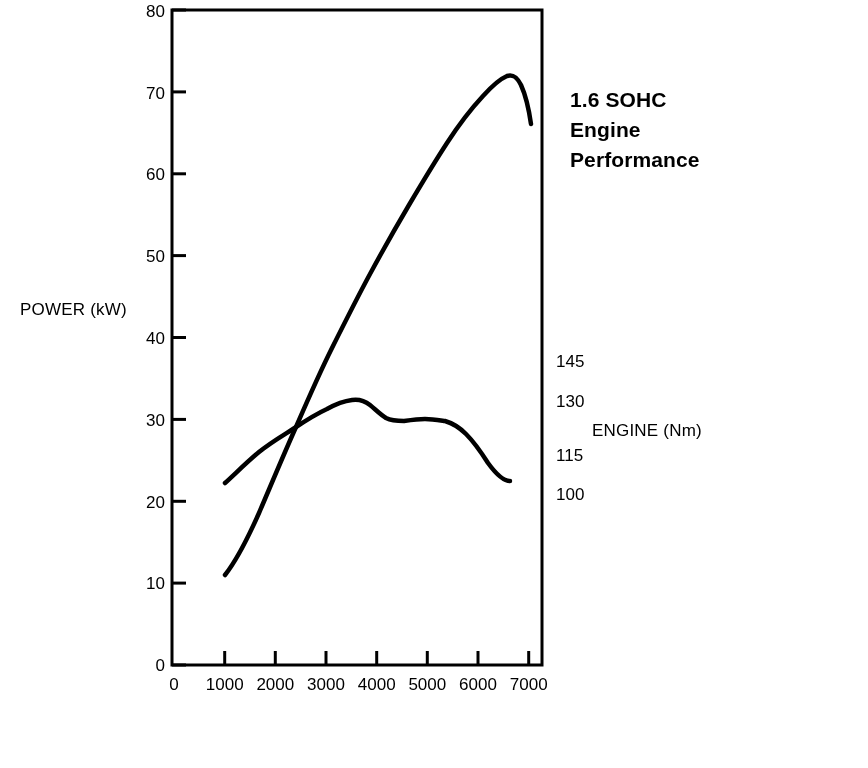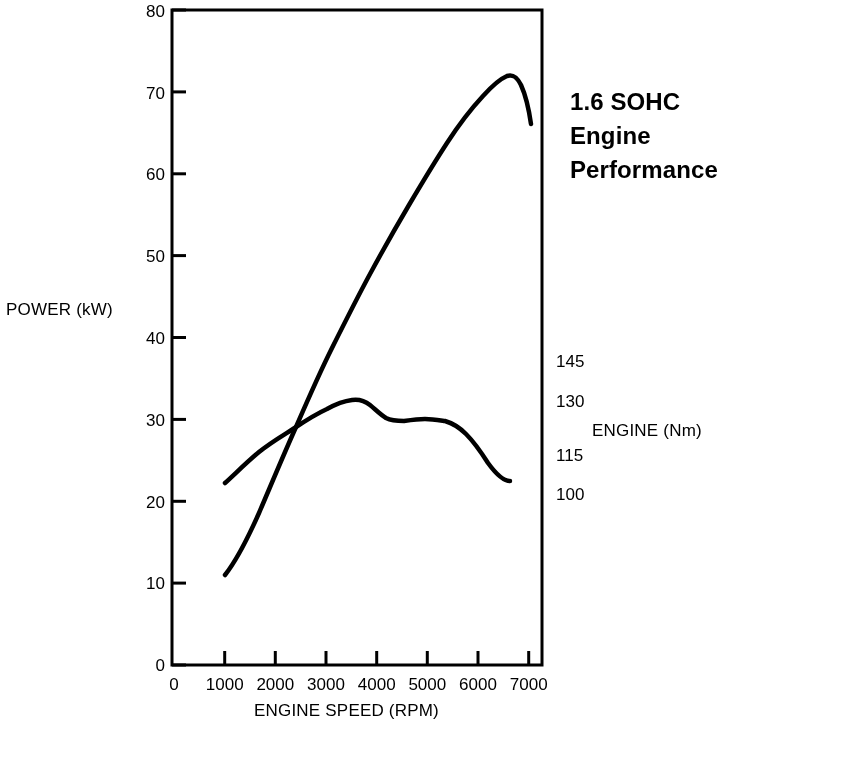--- a/index.html
+++ b/index.html
@@ -28,36 +28,36 @@
     top: 0;
   }
   .axis-title {
     position: absolute;
     font-size: 17px;
     font-weight: normal;
     white-space: nowrap;
     letter-spacing: 0.2px;
   }
   #power-label {
-    left: 6px;
+    left: 20px;
     top: 300px;
   }
   #torque-label {
     left: 592px;
     top: 421px;
   }
   #xaxis-label {
     left: 254px;
     top: 701px;
   }
   #chart-title {
     position: absolute;
     left: 570px;
     top: 85px;
-    font-size: 24px;
+    font-size: 21px;
     font-weight: bold;
     line-height: 1.42;
     white-space: pre-line;
     letter-spacing: 0.1px;
   }
 </style>
 </head>
 <body>
 
 <div id="stage">
@@ -135,19 +135,18 @@
                C 392,421 398,421 404,421 C 411,420 418,419 425,419
                C 432,419 438,420 445,421 C 452,423 459,427 466,434
                C 474,442 481,452 488,463 C 496,474 503,481 510,481" fill="none" stroke="#000000" stroke-width="4.5" stroke-linecap="round"></path>
     </g>
   </svg>
 
   <div class="axis-title" id="power-label">POWER (kW)</div>
 
   <div class="axis-title" id="torque-label">ENGINE (Nm)</div>
 
-  <div class="axis-title" id="xaxis-label">ENGINE SPEED (RPM)</div>
 
   <div id="chart-title">1.6 SOHC
 Engine
 Performance</div>
 
 </div>
 
 </body></html>

